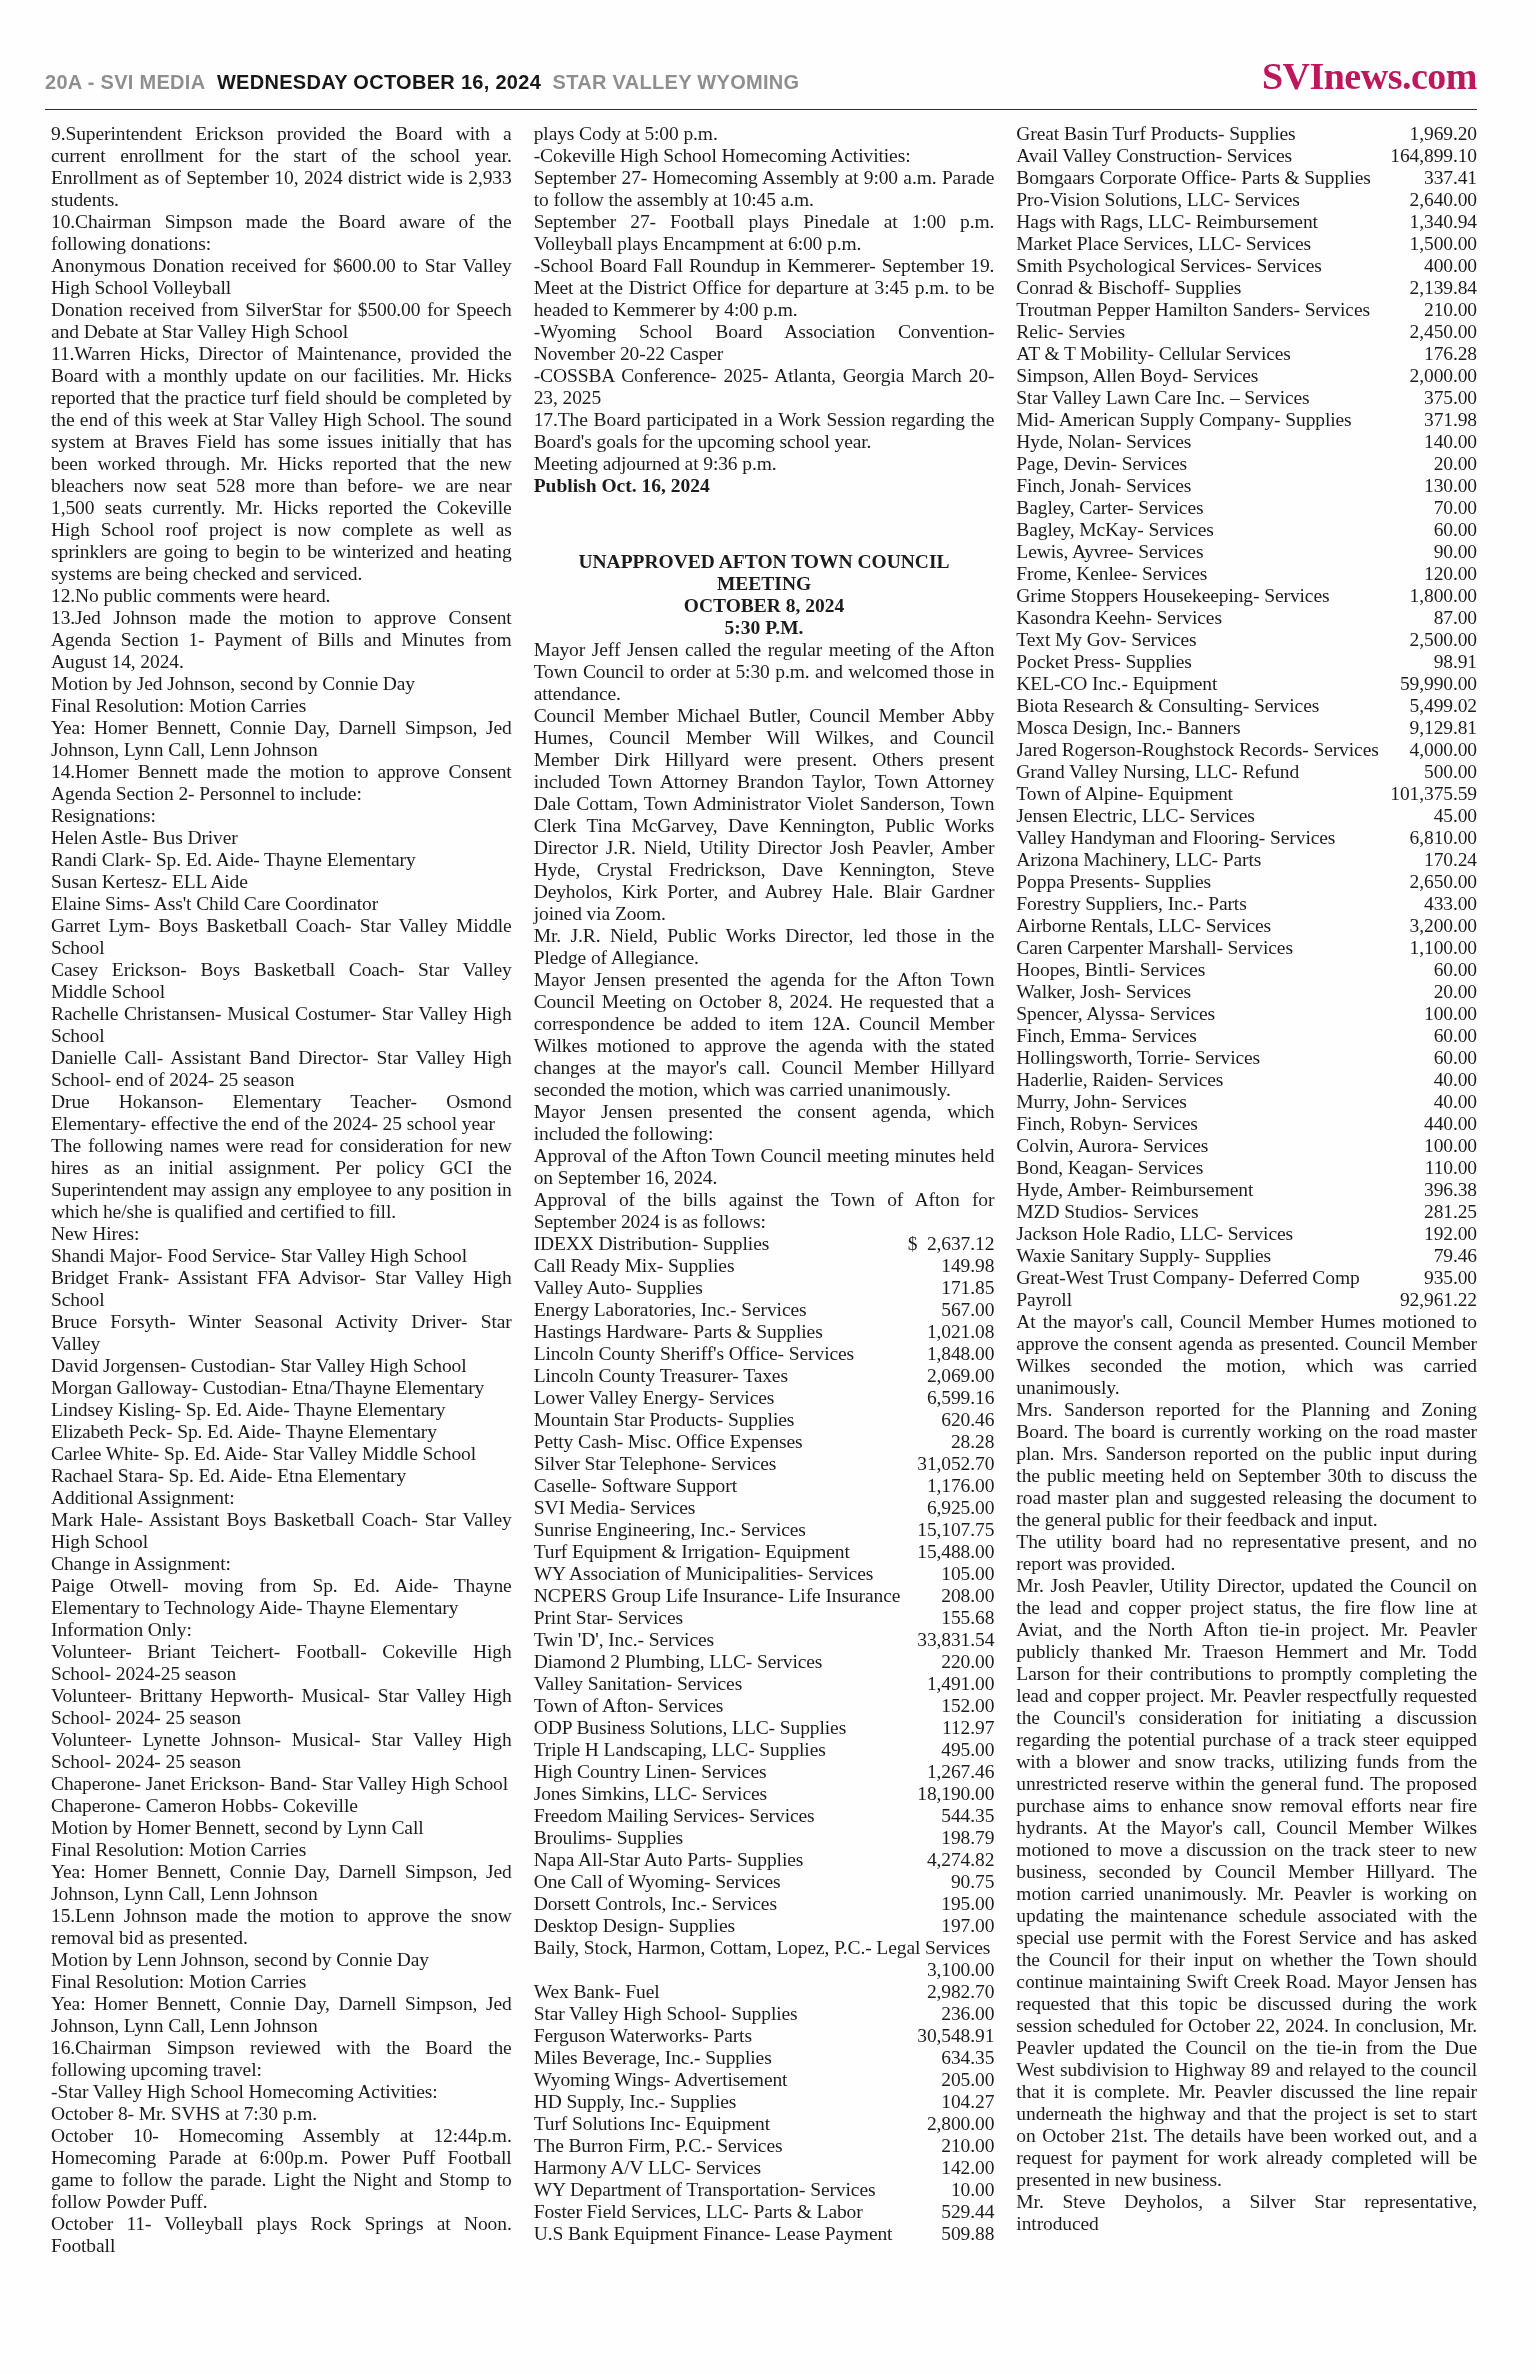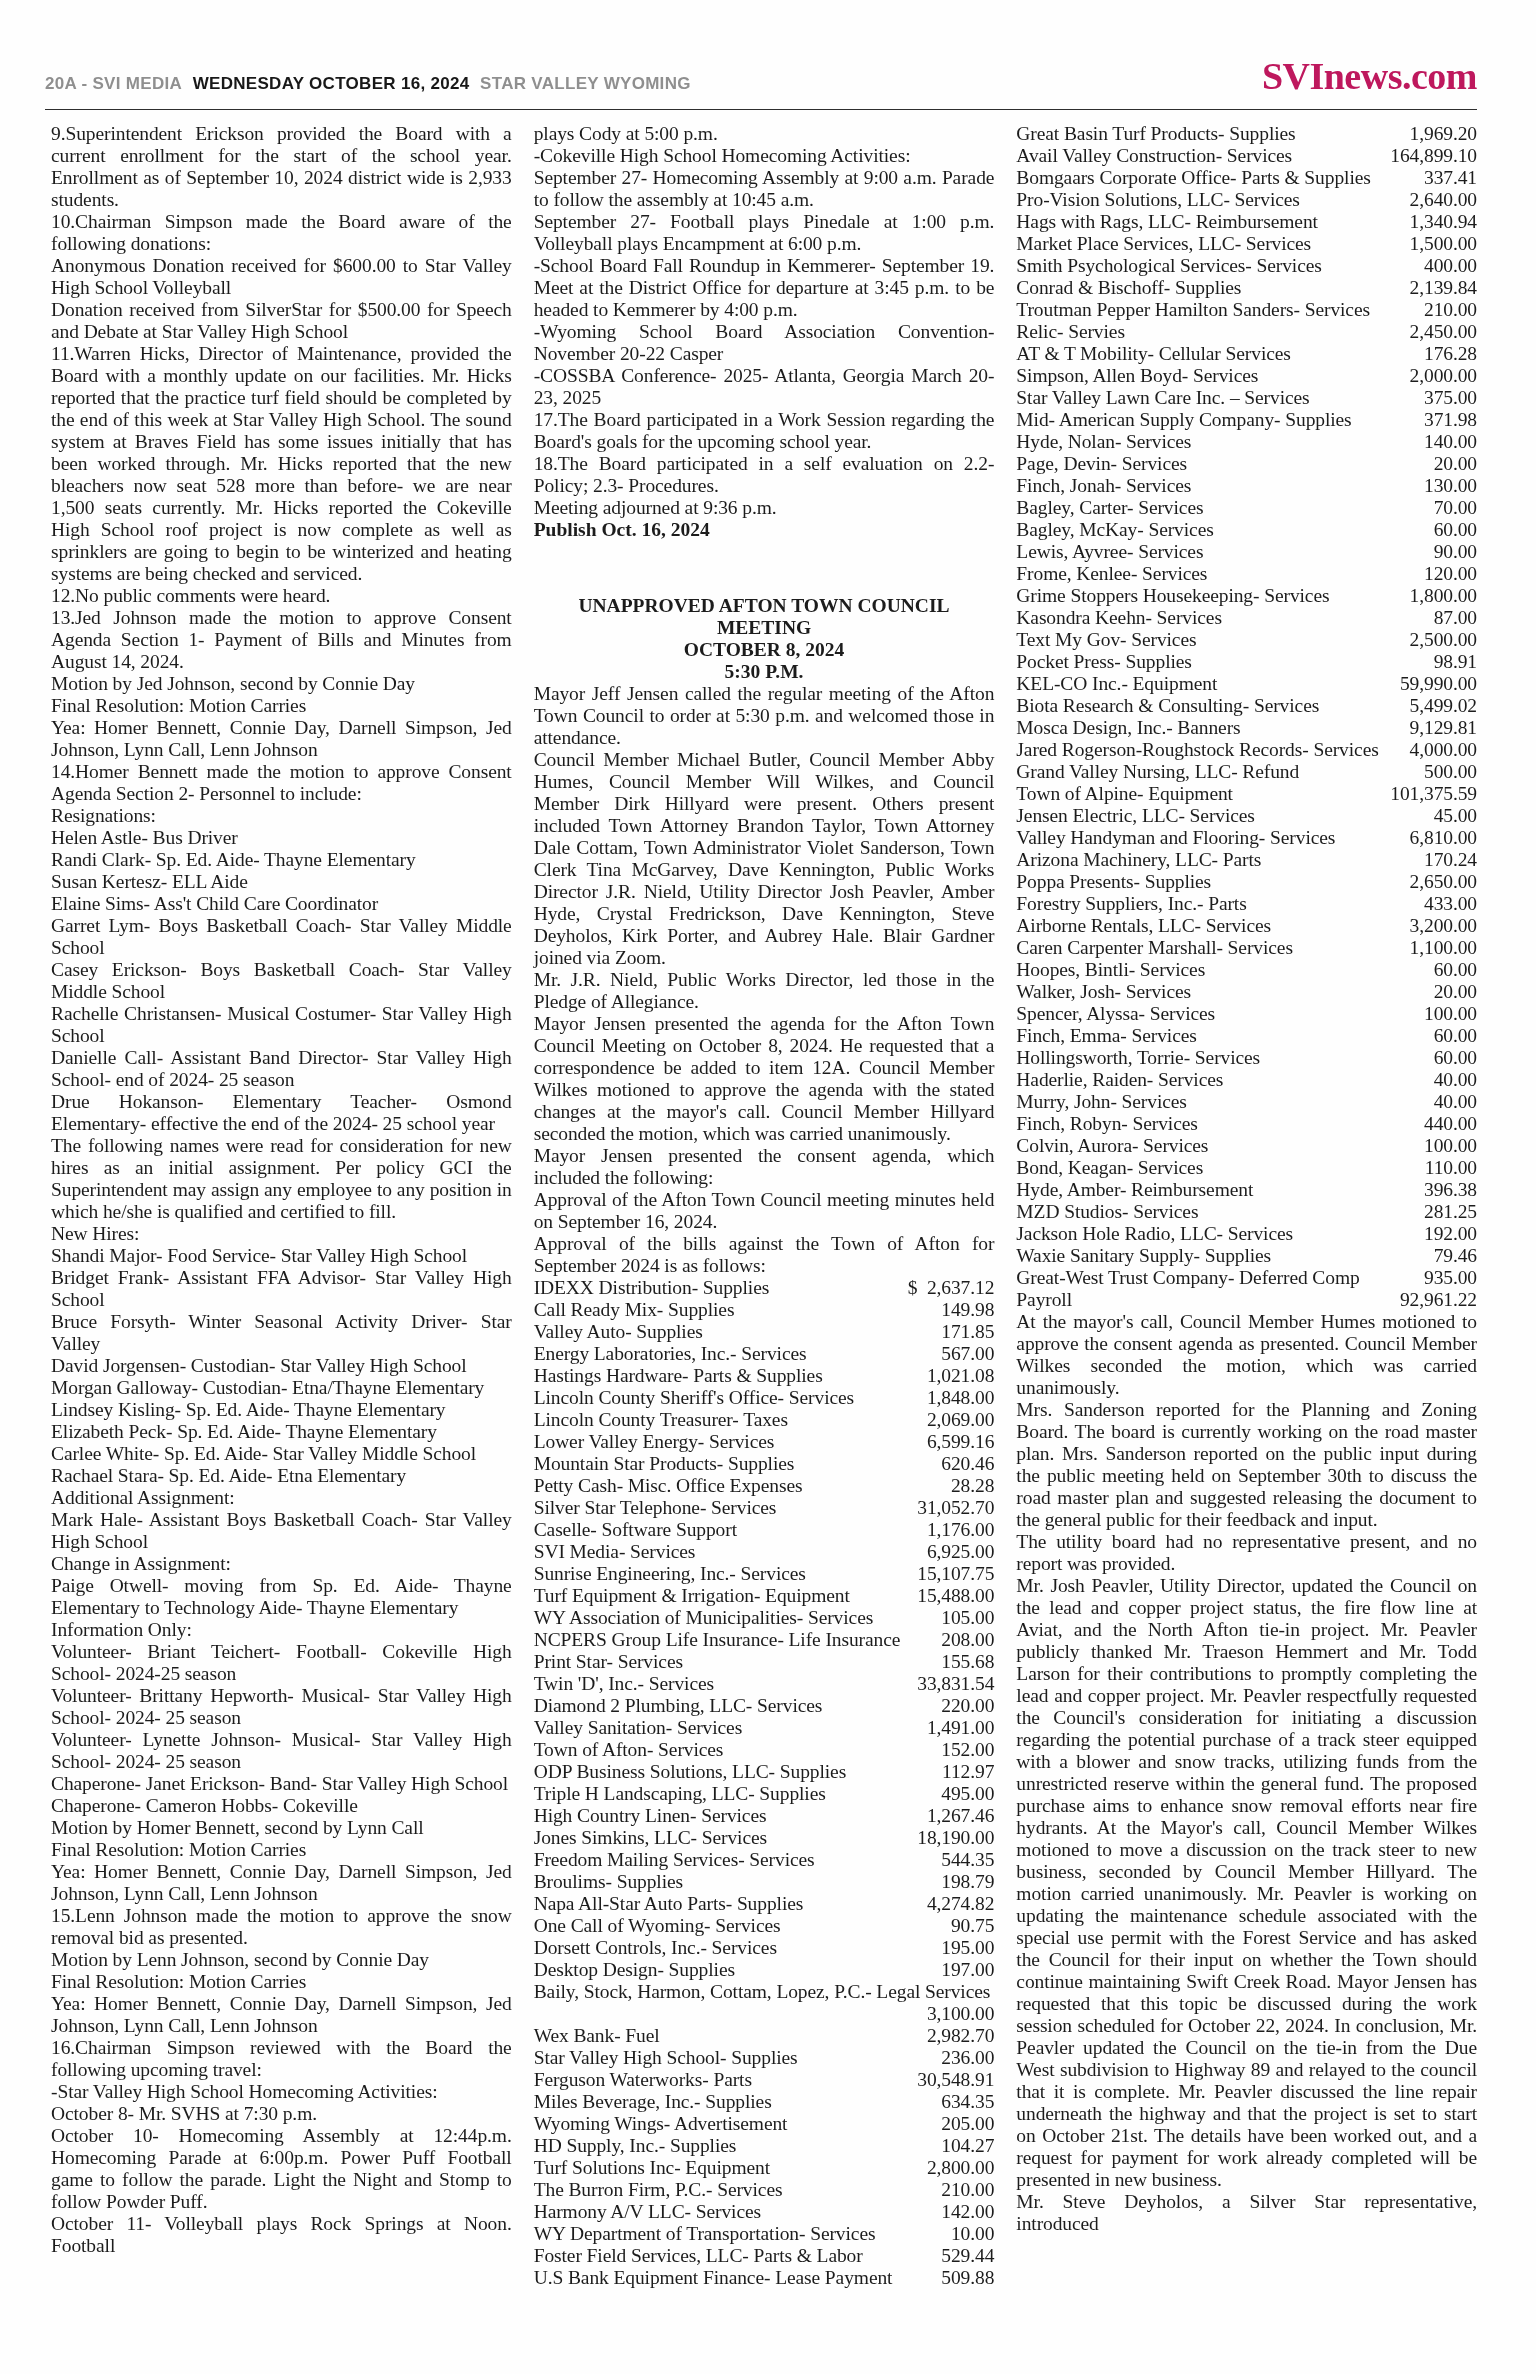--- a/index.html
+++ b/index.html
@@ -5,21 +5,21 @@
   html,body{margin:0;padding:0;}
   body{
     width:1536px;height:2375px;overflow:hidden;
     background:#fefefe;color:#1c1c1c;
     font-family:"Liberation Serif", serif;
   }
   .page{padding:54px 59px 0 45px;}
   header{display:flex;justify-content:space-between;align-items:baseline;}
   .hleft{
     font-family:"Liberation Sans", sans-serif;
-    font-size:17px;font-weight:700;letter-spacing:0.3px;color:#8f8f8f;
+    font-size:20px;font-weight:700;letter-spacing:0.3px;color:#8f8f8f;
     white-space:nowrap;
   }
   .hleft .blk{color:#181818;}
   .hleft span{margin-right:5.6px;}
   .site{
     font-family:"Liberation Serif", serif;
     font-size:38px;font-weight:700;letter-spacing:-0.5px;color:#be185d;
   }
   .rule{border:none;border-top:1.9px solid #2e2e2e;margin:11px 0 0 0;}
   main{display:flex;gap:22px;margin-top:13px;margin-left:6px;}
@@ -104,21 +104,20 @@
       </section>
     <section class="col">
         <p class="para">plays Cody at 5:00 p.m.</p>
         <p class="para">-Cokeville High School Homecoming Activities:</p>
         <p class="para">September 27- Homecoming Assembly at 9:00 a.m. Parade to follow the assembly at 10:45 a.m.</p>
         <p class="para">September 27- Football plays Pinedale at 1:00 p.m. Volleyball plays Encampment at 6:00 p.m.</p>
         <p class="para">-School Board Fall Roundup in Kemmerer- September 19. Meet at the District Office for departure at 3:45 p.m. to be headed to Kemmerer by 4:00 p.m.</p>
         <p class="para">-Wyoming School Board Association Convention- November 20-22 Casper</p>
         <p class="para">-COSSBA Conference- 2025- Atlanta, Georgia March 20-23, 2025</p>
         <p class="para">17.The Board participated in a Work Session regarding the Board's goals for the upcoming school year.</p>
-        <p class="para">18.The Board participated in a self evaluation on 2.2- Policy; 2.3- Procedures.</p>
         <p class="para">Meeting adjourned at 9:36 p.m.</p>
         <p class="pub-right">Publish Oct. 16, 2024</p>
         <div class="spacer" style="height: 54px;"></div>
         <p class="head-center">UNAPPROVED AFTON TOWN COUNCIL MEETING</p>
         <p class="head-center">OCTOBER 8, 2024</p>
         <p class="head-center">5:30 P.M.</p>
         <p class="para">Mayor Jeff Jensen called the regular meeting of the Afton Town Council to order at 5:30 p.m. and welcomed those in attendance.</p>
         <p class="para">Council Member Michael Butler, Council Member Abby Humes, Council Member Will Wilkes, and Council Member Dirk Hillyard were present. Others present included Town Attorney Brandon Taylor, Town Attorney Dale Cottam, Town Administrator Violet Sanderson, Town Clerk Tina McGarvey, Dave Kennington, Public Works Director J.R. Nield, Utility Director Josh Peavler, Amber Hyde, Crystal Fredrickson, Dave Kennington, Steve Deyholos, Kirk Porter, and Aubrey Hale. Blair Gardner joined via Zoom.</p>
         <p class="para">Mr. J.R. Nield, Public Works Director, led those in the Pledge of Allegiance.</p>
         <p class="para">Mayor Jensen presented the agenda for the Afton Town Council Meeting on October 8, 2024. He requested that a correspondence be added to item 12A. Council Member Wilkes motioned to approve the agenda with the stated changes at the mayor's call. Council Member Hillyard seconded the motion, which was carried unanimously.</p>

